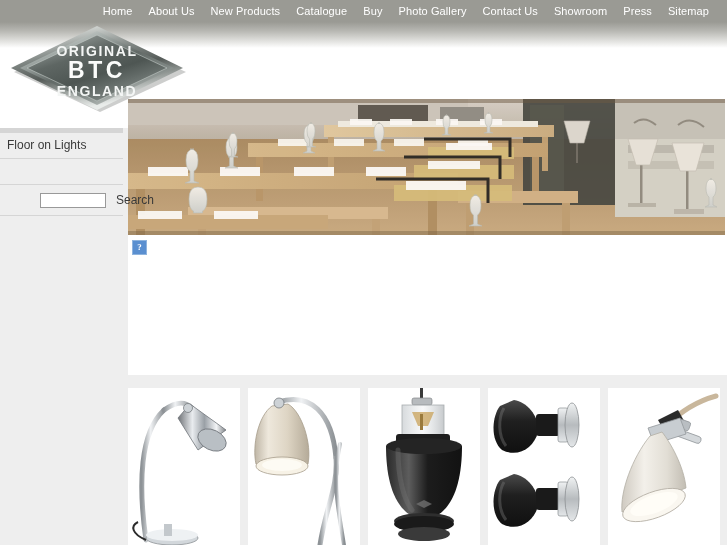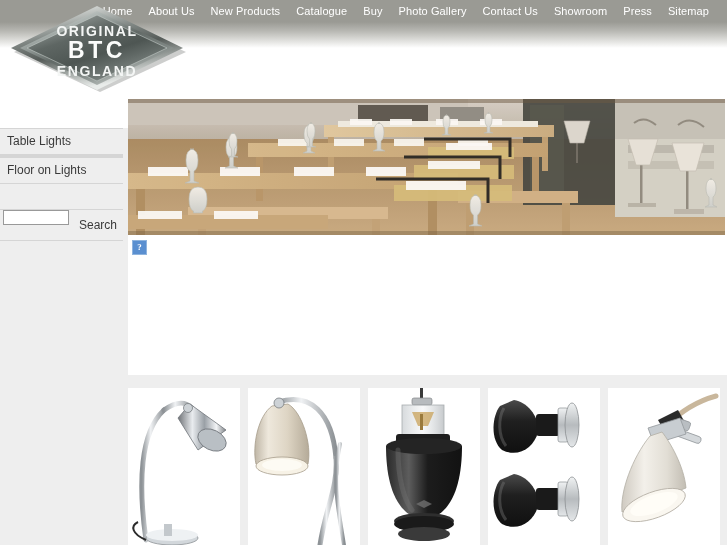--- a/index.html
+++ b/index.html
@@ -51,21 +51,21 @@
     font-size: 11px;
     line-height: 22px;
     padding: 0 8px;
     white-space: nowrap;
     letter-spacing: 0.1px;
   }
 
   
   .logo {
     position: absolute;
-    left: 6px; top: 0;
+    left: 6px; top: 20px;
     width: 182px; height: 96px;
     z-index: 6;
   }
   .logo svg { display: block; }
 
   
   .sidebar {
     position: absolute;
     left: 0; top: 128px;
     width: 123px;
@@ -83,22 +83,24 @@
     font-size: 12px;
     line-height: 24px;
     height: 25px;
     padding-left: 7px;
     white-space: nowrap;
   }
   .side-spacer { height: 25px; }
 
   .search-row {
     display: flex;
+    align-items: center;
     height: 30px;
-    padding-left: 3px;
+    padding-left: 19px;
+    margin-left: 21px;
   }
   .search-input {
     width: 66px;
     height: 15px;
     border: 1px solid #999999;
     background: #ffffff;
     font-size: 10px;
     font-family: "Liberation Sans", sans-serif;
     padding: 0 2px;
     outline: none;
@@ -505,21 +507,20 @@
 
         <ellipse cx="46" cy="117" rx="33" ry="13" transform="rotate(-20 46 117)" fill="#faf7f0" stroke="#b3aea4" stroke-width="0.8"></ellipse>
         <ellipse cx="46" cy="116" rx="25" ry="9" transform="rotate(-20 46 116)" fill="#fffdf7"></ellipse>
       </svg>
     </div>
 
   </div>
 
   <div class="sidebar">
     <div class="side-rule"></div>
-    <a class="side-item" href="#">Table Lights</a>
     <div class="side-rule"></div>
     <div class="side-rule"></div>
     <div class="side-rule"></div>
     <div class="side-rule"></div>
     <a class="side-item" href="#">Floor on Lights</a>
     <div class="side-rule"></div>
     <div class="side-spacer"></div>
     <div class="side-rule"></div>
     <div class="search-row">
       <input class="search-input" type="text" placeholder="" style="">

